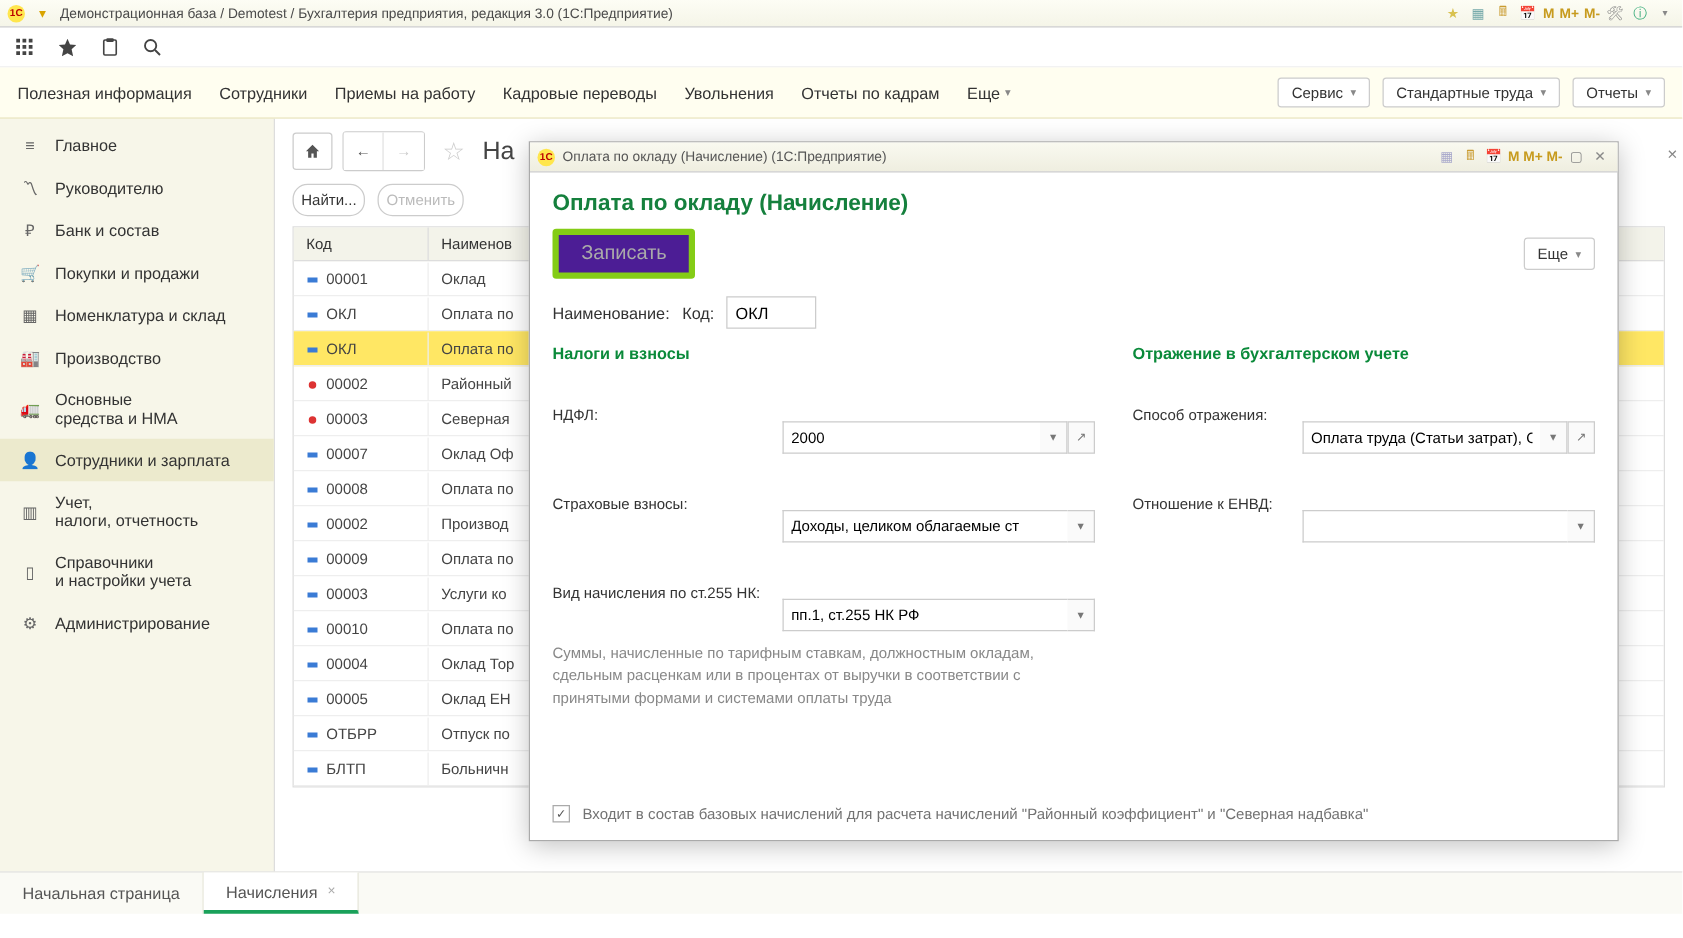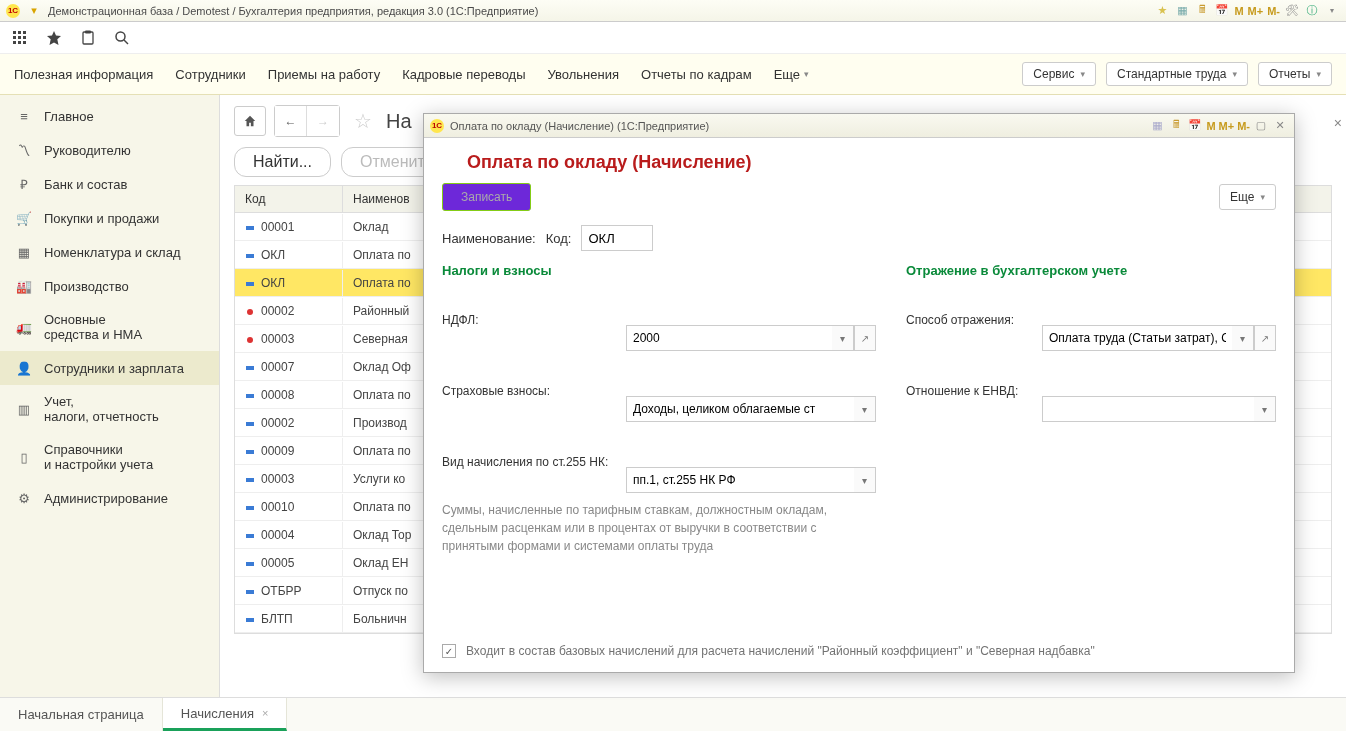--- a/index.html
+++ b/index.html
@@ -32,43 +32,43 @@
   .sb-ic { width:16px; height:16px; color:#666; display:inline-flex; align-items:center; justify-content:center; }
 
   .content { flex:1; position:relative; background:#fff; padding:10px 14px; }
   .content-header { display:flex; align-items:center; gap:8px; margin-bottom:10px; }
   .sq-btn { width:32px; height:30px; border:1px solid #ccc; border-radius:3px; background:#fff; display:inline-flex; align-items:center; justify-content:center; cursor:pointer; color:#555; }
   .sq-btn.disabled { color:#ccc; }
   .star-ic { color:#ccc; font-size:20px; margin-left:6px; }
   .page-title { font-size:20px; color:#444; margin-left:6px; }
 
   .filter-row { display:flex; gap:10px; margin-bottom:8px; }
-  .filter-btn { border:1px solid #ccc; border-radius:12px; background:#fff; padding:5px 18px; font-size:16px; cursor:pointer; }
+  .filter-btn { border:1px solid #ccc; border-radius:12px; background:#fff; padding:5px 6px; font-size:12px; cursor:pointer; }
   .filter-btn.disabled { color:#bbb; }
 
   .grid { border:1px solid #ddd; }
   .grid-head { display:flex; background:#f3f3ea; border-bottom:1px solid #ddd; }
   .gc-code { width:108px; padding:6px 10px; border-right:1px solid #ddd; font-size:12px; }
   .gc-name { flex:1; padding:6px 10px; font-size:12px; }
   .grid-row { display:flex; border-bottom:1px solid #eee; height:28px; align-items:center; }
   .grid-row.sel { background:#ffe764; }
   .grid-row .gc-code { border-right:1px solid #eee; display:flex; align-items:center; gap:6px; color:#444; }
   .grid-row .gc-name { color:#444; }
   .row-ic { width:10px; height:10px; display:inline-block; }
 
   
   .dialog { position:absolute; top:18px; left:203px; width:872px; height:560px; background:#fff; border:1px solid #aaa; box-shadow:0 4px 20px rgba(0,0,0,.25); }
   .dlg-title { height:24px; background:linear-gradient(#f9f9f0,#efeee0); border-bottom:1px solid #ccc; display:flex; align-items:center; padding:0 6px; gap:6px; }
   .dlg-title .t-text { color:#555; font-size:11px; }
   .dlg-title .right { margin-left:auto; display:flex; gap:3px; align-items:center; }
   .dlg-body { padding:14px 18px; height:calc(100% - 24px); display:flex; flex-direction:column; }
-  .dlg-h1 { font-size:18px; font-weight:bold; color:#b91c1c; margin-bottom:10px;margin-left:25px; }
+  .dlg-h1 { font-size:18px; font-weight:bold; color:#15803d; margin-bottom:10px; }
   .dlg-toolbar { display:flex; gap:10px; align-items:center; margin-bottom:14px; }
   .btn-primary { background:linear-gradient(#ffe980,#ffd640); border:1px solid #d6b830; color:#7a6a20; font-weight:bold; padding:6px 14px; border-radius:3px; font-size:12px; cursor:pointer; }
-  .btn-sec { background:#6d28d9; border:1px solid #84cc16; color:#aaa; padding:6px 18px; border-radius:3px; font-size:12px; cursor:pointer; }
+  .btn-sec { background:#4c1d95; border:5px solid #84cc16; color:#aaa; padding:6px 18px; border-radius:3px; font-size:16px; cursor:pointer; }
   .btn-more { margin-left:auto; background:#fff; border:1px solid #ccc; padding:5px 10px; border-radius:3px; font-size:12px; display:inline-flex; align-items:center; gap:6px; cursor:pointer; }
 
   .form-row { display:flex; align-items:center; gap:10px; margin-bottom:12px; }
   .fld-label { color:#333; font-size:13px; }
   .fld-input { border:1px solid #ccc; height:26px; padding:0 6px; font-size:13px; }
   .fld-wide { flex:1; }
   .hl-input { outline:2px solid #e8d94a; }
   .hl-sel { background:#2b6cd4; color:#fff; padding:1px 2px; display:inline-block; }
 
   .cols { display:flex; gap:30px; }

